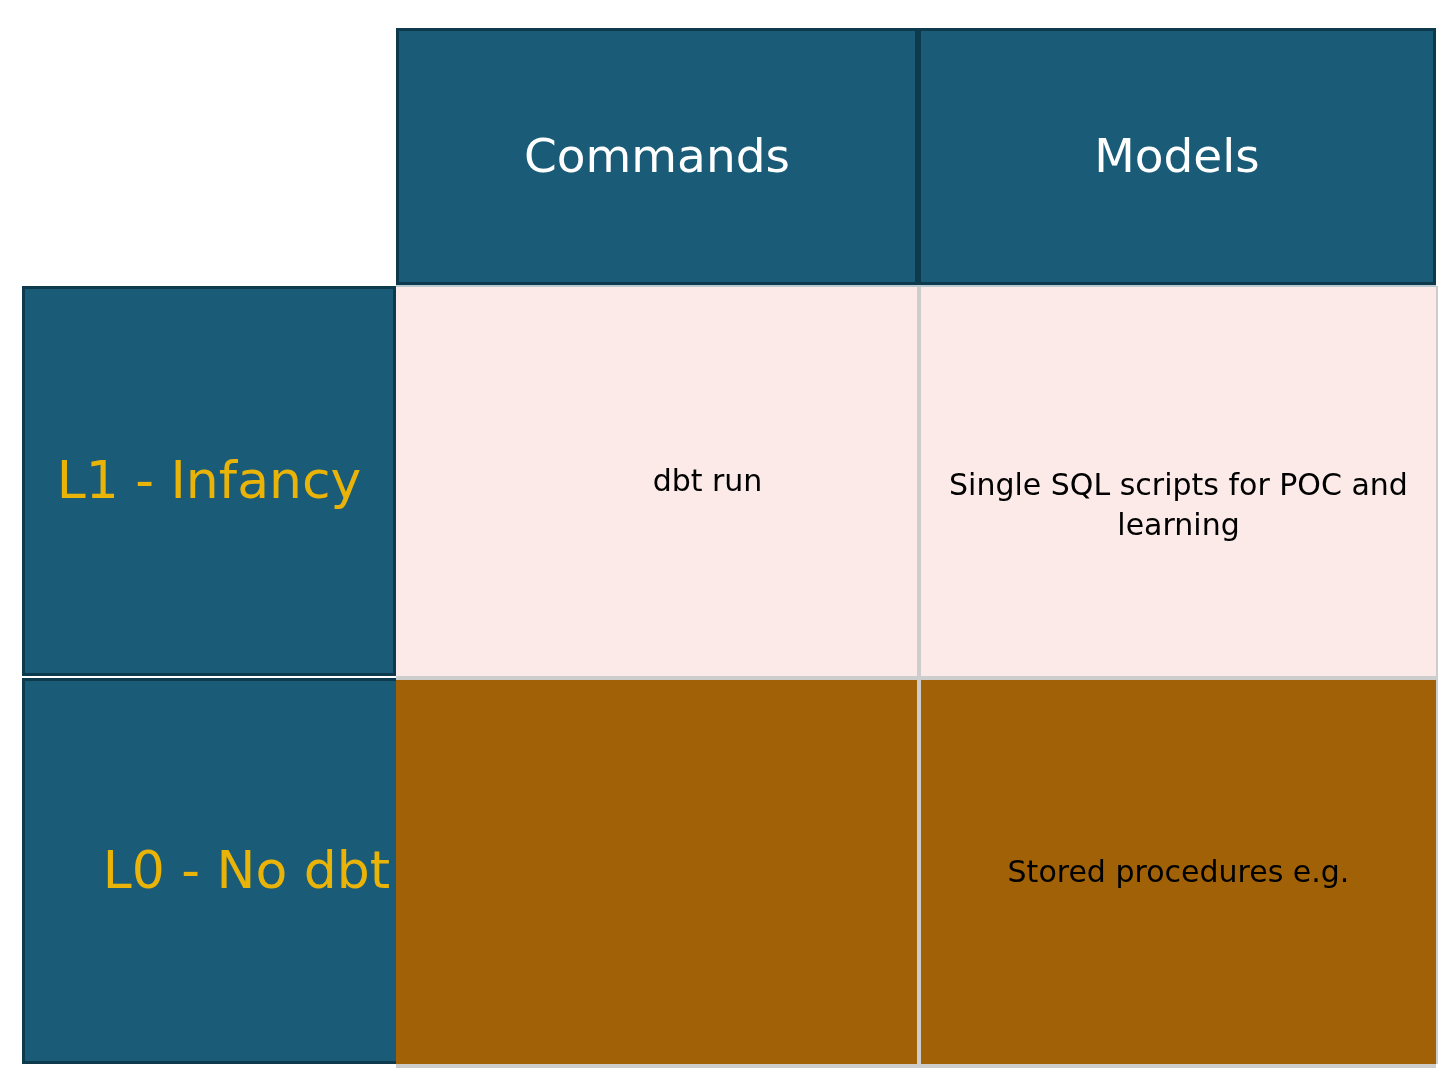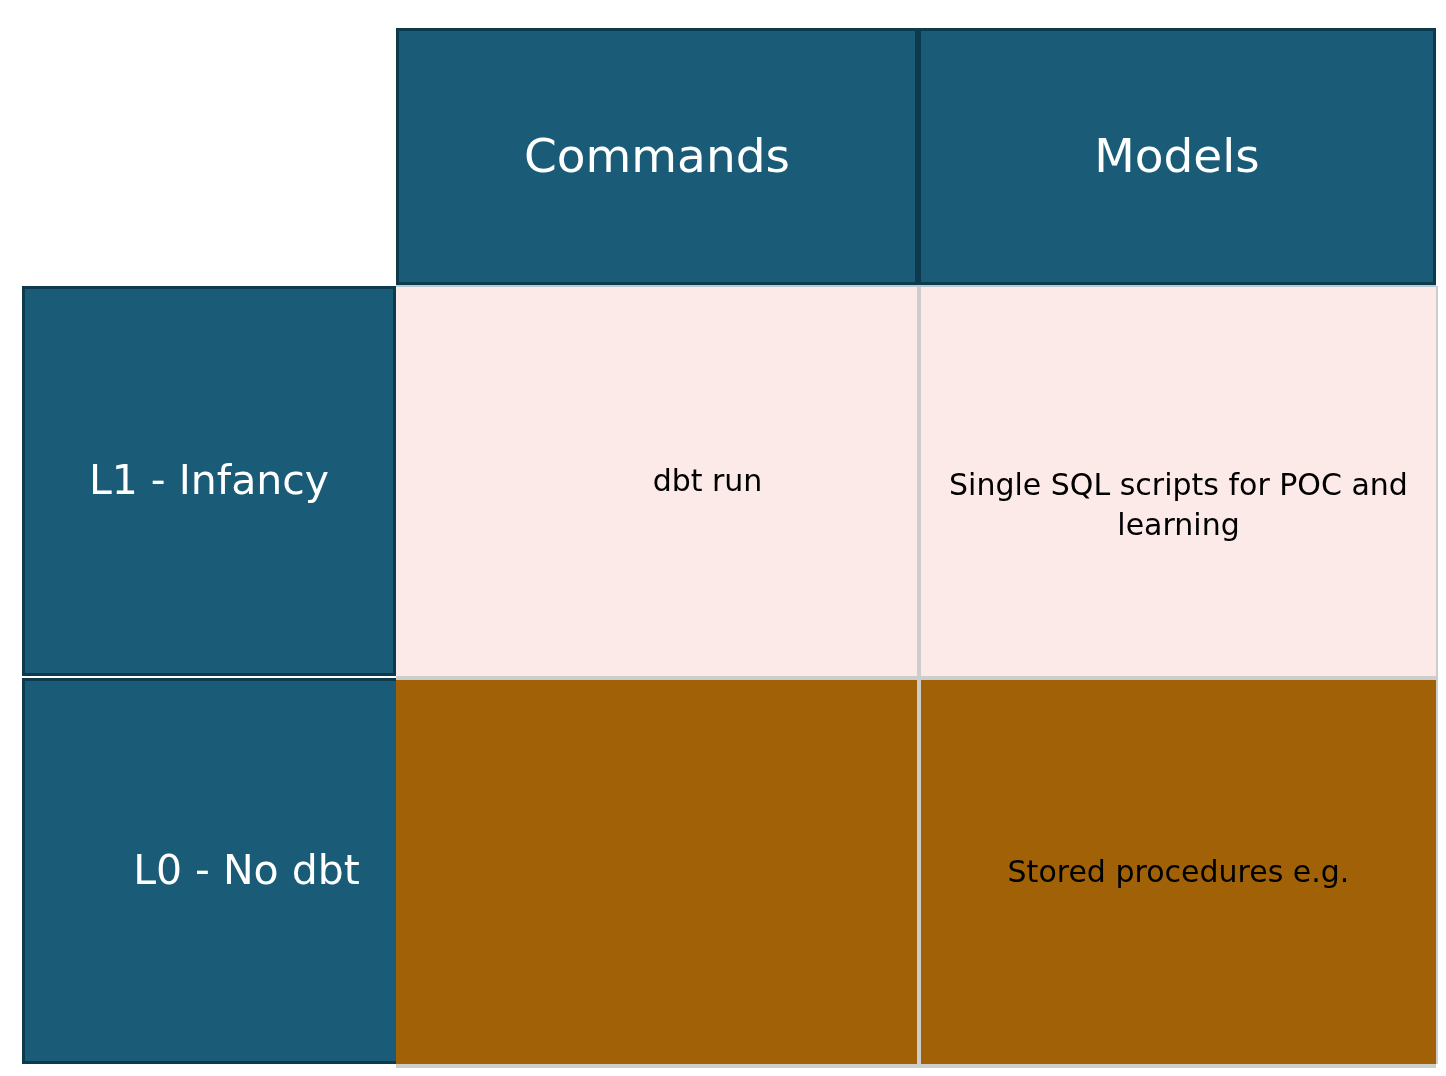--- a/index.html
+++ b/index.html
@@ -39,22 +39,22 @@
     font-size: 47px;
     font-weight: 400;
     line-height: 1.15;
   }
   .col-head .label { padding: 0 10px; }
 
   
   .row-head {
     background: #1a5c77;
     border: 3px solid #0d3a4d;
-    color: #ffffff;
-    font-size: 41px;
+    color: #eab308;
+    font-size: 52px;
     font-weight: 400;
     line-height: 1.15;
   }
   .row-head .label { padding: 0 10px; }
 
   
   .body-cell {
     color: #000000;
     font-size: 30px;
     font-weight: 400;

